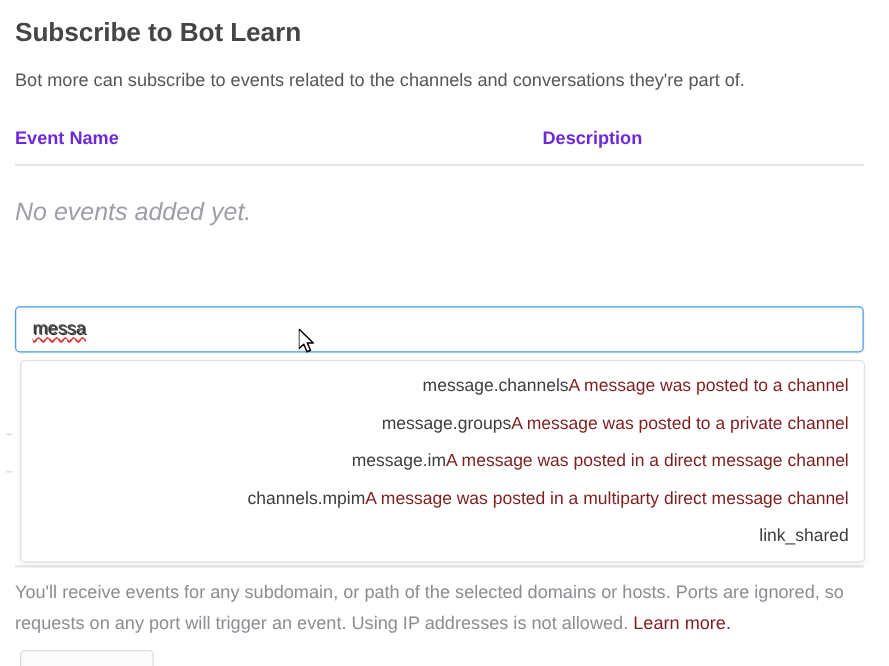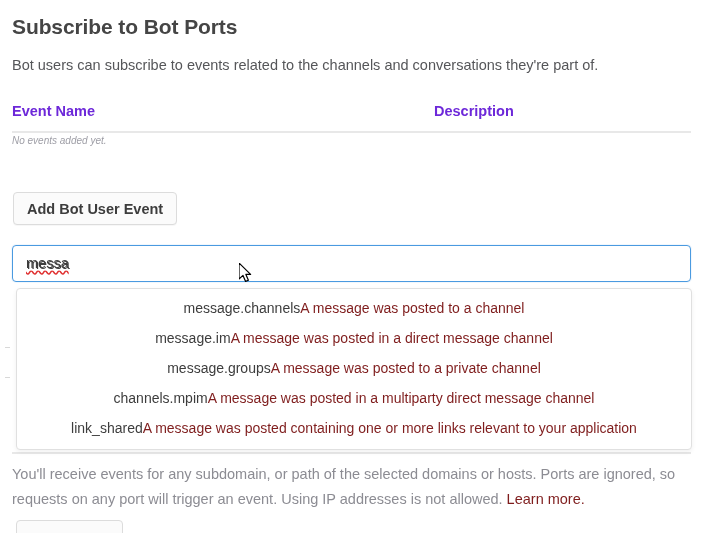--- a/index.html
+++ b/index.html
@@ -70,22 +70,22 @@
     left: 12px;
     top: 131px;
     width: 679px;
     height: 2px;
     background: #e8e8e8;
   }
 
   .empty-row {
     position: absolute;
     left: 12px;
-    top: 131px;
-    font-size: 10px;
+    top: 160px;
+    font-size: 20px;
     font-style: italic;
     color: #9e9ea6;
     line-height: 20px;
   }
 
   
   .add-btn {
     position: absolute;
     left: 13px;
     top: 192px;
@@ -149,21 +149,21 @@
     border-radius: 4px;
     box-shadow: 0 2px 5px rgba(0,0,0,0.06);
     padding: 4px 0 6px 0;
     z-index: 20;
   }
   .dd-item {
     position: relative;
     height: 30px;
     display: flex;
     align-items: center;
-    justify-content: center;
+    justify-content: flex-end;
     padding: 0 12px 0 12px;
     box-sizing: border-box;
     cursor: pointer;
   }
   .dd-name {
     font-size: 14px;
     color: #3d3d3d;
     white-space: nowrap;
   }
   .dd-desc {
@@ -231,59 +231,57 @@
     height: 21px;
     z-index: 60;
     pointer-events: none;
   }
 </style>
 </head>
 <body>
 
 <div class="page">
 
-  <div class="section-title">Subscribe to Bot Ports</div>
-  <div class="section-desc">Bot users can subscribe to events related to the channels and conversations they're part of.</div>
+  <div class="section-title">Subscribe to Bot Learn</div>
+  <div class="section-desc">Bot more can subscribe to events related to the channels and conversations they're part of.</div>
 
   <div class="table-head">
     <div class="th th-event">Event Name</div>
     <div class="th th-desc">Description</div>
   </div>
   <div class="head-rule"></div>
 
   <div class="empty-row">No events added yet.</div>
 
-  <button class="add-btn">Add Bot User Event</button>
 
   <input class="combo-input" type="text" placeholder="" value="messa" style="">
   <span class="combo-value-overlay">messa</span>
 
   <div class="peek" style="top:347px;"></div>
   <div class="peek" style="top:377px;"></div>
 
   <div class="dropdown">
     <div class="dd-item">
       <span class="dd-name">message.channels</span>
       <span class="dd-desc">A message was posted to a channel</span>
     </div>
     <div class="dd-item">
+      <span class="dd-name">message.groups</span>
+      <span class="dd-desc">A message was posted to a private channel</span>
+    </div>
+    <div class="dd-item">
       <span class="dd-name">message.im</span>
       <span class="dd-desc">A message was posted in a direct message channel</span>
     </div>
     <div class="dd-item">
-      <span class="dd-name">message.groups</span>
-      <span class="dd-desc">A message was posted to a private channel</span>
-    </div>
-    <div class="dd-item">
       <span class="dd-name">channels.mpim</span>
       <span class="dd-desc">A message was posted in a multiparty direct message channel</span>
     </div>
     <div class="dd-item">
       <span class="dd-name">link_shared</span>
-      <span class="dd-desc">A message was posted containing one or more links relevant to your application</span>
     </div>
   </div>
 
   <div class="bottom-rule"></div>
 
   <div class="help-text">
     <span>You'll receive events for any subdomain, or path of the selected domains or hosts. Ports are ignored, so requests on any port will trigger an event. Using IP addresses is not allowed. </span><a class="help-link">Learn more.</a>
   </div>
 
   <button class="bottom-btn"></button>

